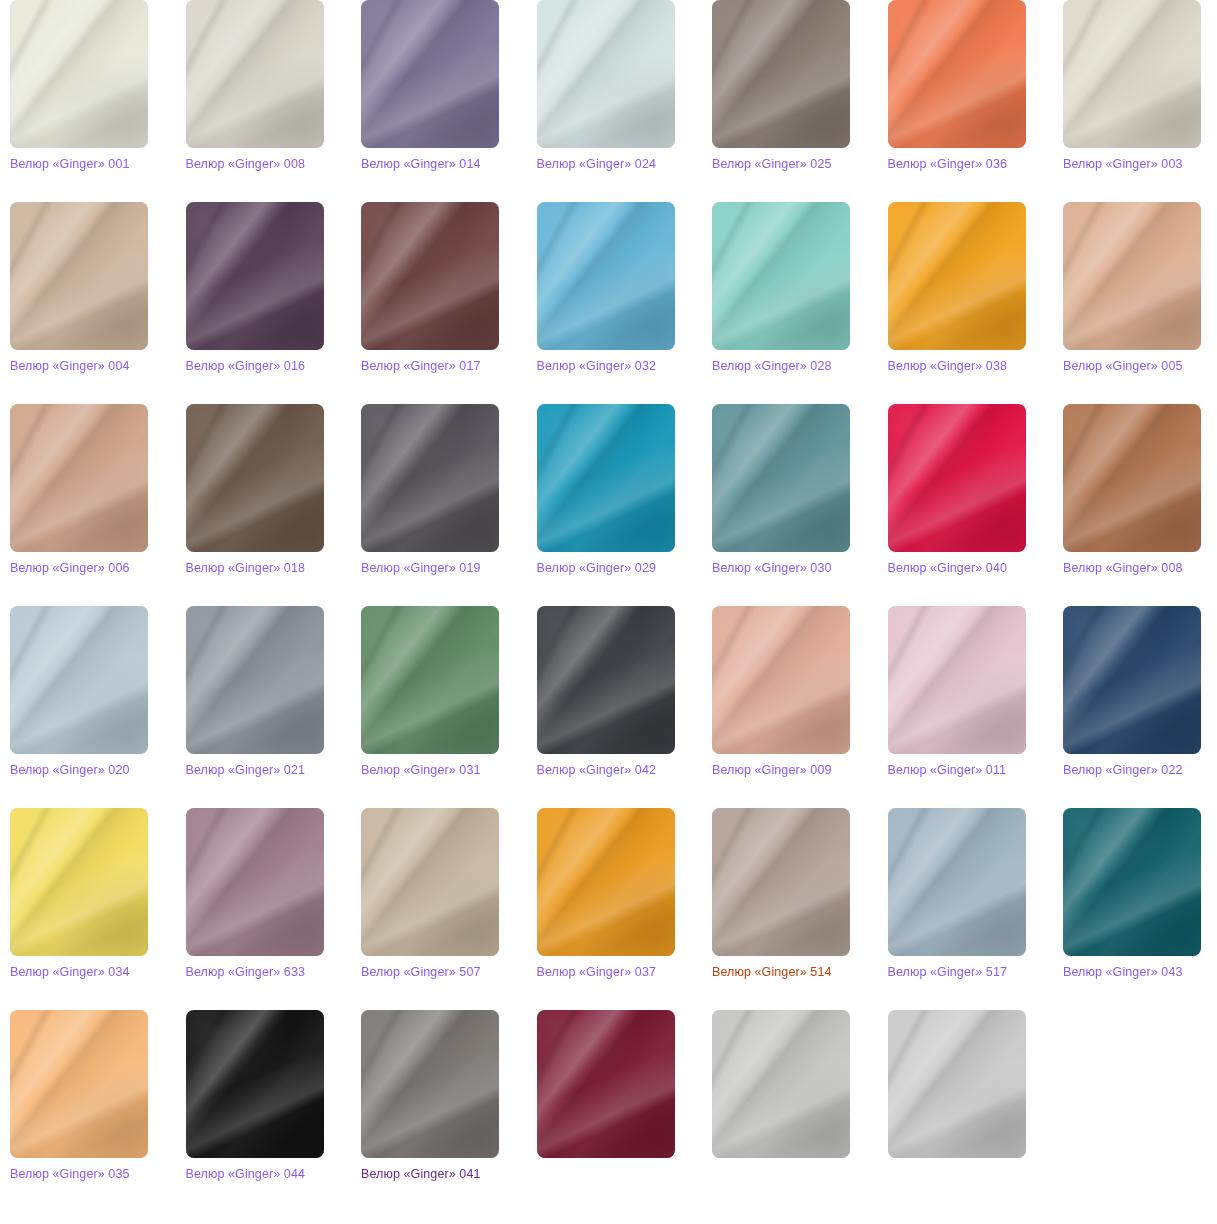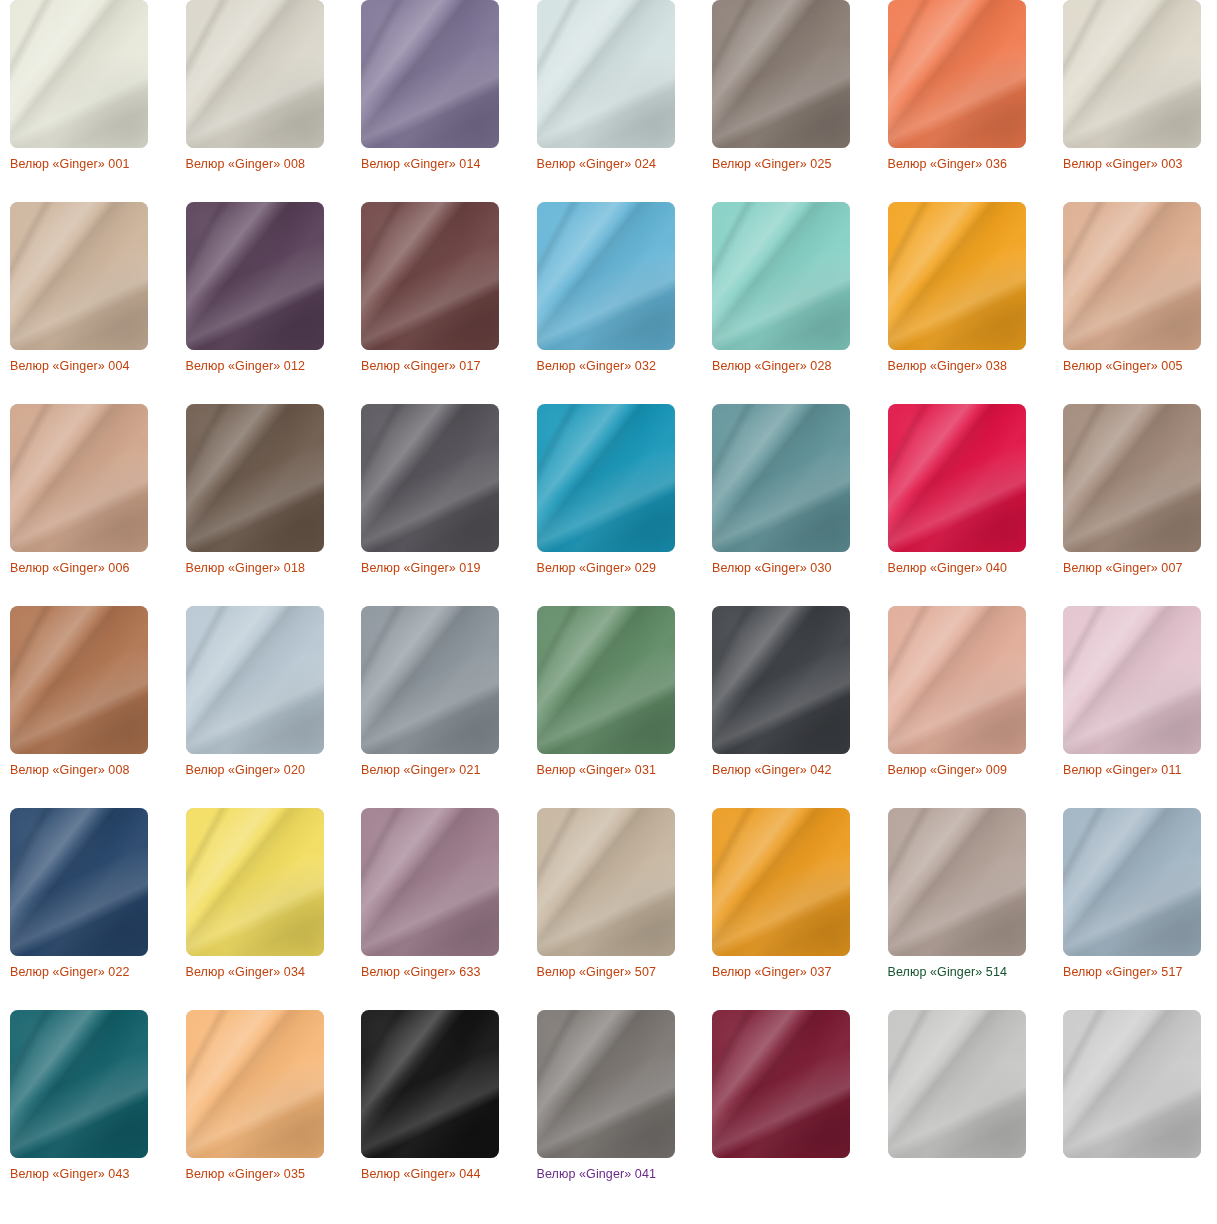--- a/index.html
+++ b/index.html
@@ -88,28 +88,28 @@
         rgba(0,0,0,0.09) 17%,
         rgba(0,0,0,0.00) 21%,
         rgba(0,0,0,0.00) 100%);
   }
 
   .swatch-label {
     display: block;
     margin-top: 9px;
     font-size: 12.5px;
     line-height: 15px;
-    color: #c2410c;
+    color: #8b5cf6;
     letter-spacing: 0.1px;
     white-space: nowrap;
     text-decoration: none;
     cursor: pointer;
   }
   .swatch-label.visited { color: #6b2a8a; }
-  .swatch-label.dark { color: #14532d; }
+  .swatch-label.dark { color: #c2410c; }
 </style>
 </head>
 <body style="background: rgb(255, 255, 255);">
 
 <div id="swatch-grid" style="grid-template-columns: repeat(7, 138px);">
     <div class="swatch-card">
       <div class="swatch-image">
         <div class="fold-base" style="background: rgb(231, 232, 217);"></div>
         <div class="fold-a"></div>
         <div class="fold-b"></div>
@@ -189,21 +189,21 @@
       <a class="swatch-label" href="#">Велюр «Ginger» 004</a>
     </div>
     <div class="swatch-card">
       <div class="swatch-image">
         <div class="fold-base" style="background: rgb(88, 64, 88);"></div>
         <div class="fold-a"></div>
         <div class="fold-b"></div>
         <div class="fold-c"></div>
         <div class="fold-d"></div>
       </div>
-      <a class="swatch-label" href="#">Велюр «Ginger» 012</a>
+      <a class="swatch-label" href="#">Велюр «Ginger» 016</a>
     </div>
     <div class="swatch-card">
       <div class="swatch-image">
         <div class="fold-base" style="background: rgb(110, 68, 67);"></div>
         <div class="fold-a"></div>
         <div class="fold-b"></div>
         <div class="fold-c"></div>
         <div class="fold-d"></div>
       </div>
       <a class="swatch-label" href="#">Велюр «Ginger» 017</a>
@@ -303,30 +303,20 @@
         <div class="fold-base" style="background: rgb(224, 18, 68);"></div>
         <div class="fold-a"></div>
         <div class="fold-b"></div>
         <div class="fold-c"></div>
         <div class="fold-d"></div>
       </div>
       <a class="swatch-label" href="#">Велюр «Ginger» 040</a>
     </div>
     <div class="swatch-card">
       <div class="swatch-image">
-        <div class="fold-base" style="background: rgb(160, 136, 120);"></div>
-        <div class="fold-a"></div>
-        <div class="fold-b"></div>
-        <div class="fold-c"></div>
-        <div class="fold-d"></div>
-      </div>
-      <a class="swatch-label" href="#">Велюр «Ginger» 007</a>
-    </div>
-    <div class="swatch-card">
-      <div class="swatch-image">
         <div class="fold-base" style="background: rgb(176, 116, 80);"></div>
         <div class="fold-a"></div>
         <div class="fold-b"></div>
         <div class="fold-c"></div>
         <div class="fold-d"></div>
       </div>
       <a class="swatch-label" href="#">Велюр «Ginger» 008</a>
     </div>
     <div class="swatch-card">
       <div class="swatch-image">

